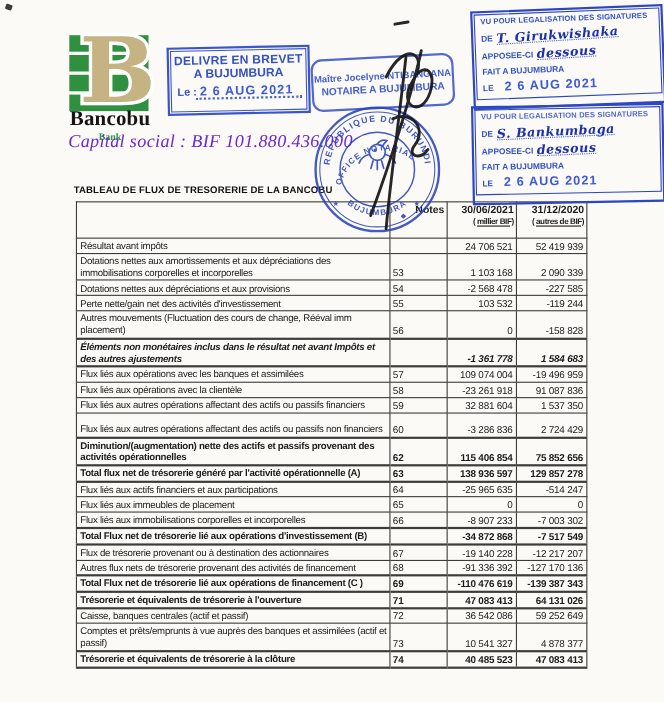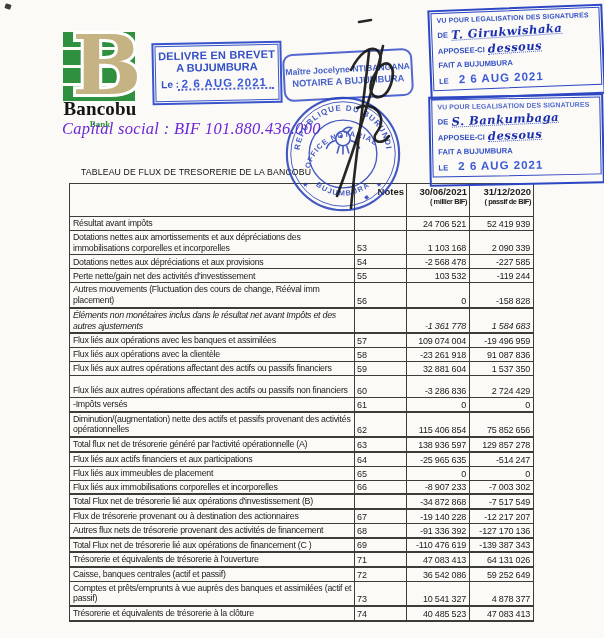--- a/index.html
+++ b/index.html
@@ -23,21 +23,21 @@
   .logo-b-outline{color:#fff;-webkit-text-stroke:6px #fff;
     text-shadow:0 0 2px #fff,0 0 2px #fff,2px 2px 0 #fff,-2px -2px 0 #fff;}
   .logo-b{color:#c6b384;}
   .logo-word{position:absolute;left:60px;top:98px;width:80px;text-align:center;
     font-family:"Liberation Serif",serif;font-weight:bold;font-size:19px;color:#141414;letter-spacing:.2px;}
   .logo-sub{position:absolute;left:60px;top:119px;width:80px;text-align:center;
     font-family:"Liberation Serif",serif;font-weight:bold;font-size:9px;color:#2f9140;}
 
   .capital{position:absolute;left:62px;top:119px;
     font-family:"Liberation Serif",serif;font-style:italic;font-size:16.5px;color:#6d28d9;letter-spacing:.3px;}
-  .table-title{position:absolute;left:81px;top:167px;font-size:8.7px;font-weight:normal;color:#101010;letter-spacing:.15px;}
+  .table-title{position:absolute;left:67px;top:167px;font-size:8.7px;font-weight:bold;color:#101010;letter-spacing:.15px;}
 
   
   .inkblue{color:#3350c6;}
   .stamp-delivre{position:absolute;left:152px;top:42px;width:126px;height:58px;
     border:2px solid #3a55cc;transform:rotate(-1.2deg);z-index:4;background:rgba(255,255,255,.0);}
   .stamp-delivre .inner{position:absolute;inset:1px;border:1px solid #3a55cc;padding:3px 2px 0 2px;text-align:center;}
   .stamp-delivre .l1{font-size:11px;font-weight:bold;letter-spacing:.2px;}
   .stamp-delivre .l2{font-size:11px;font-weight:bold;}
   .le-line{position:relative;margin-top:4px;text-align:left;font-size:10px;font-weight:bold;padding-left:3px;}
   .le-dots{position:absolute;left:20px;right:2px;top:11px;border-bottom:2px dotted #4a62d0;}
@@ -64,27 +64,27 @@
 
   
   .seal{position:absolute;left:282px;top:94px;z-index:5;opacity:.88;}
   .signature{position:absolute;left:299px;top:12px;z-index:7;}
 
   
   table.flux{position:absolute;left:69px;top:183px;border-collapse:collapse;table-layout:fixed;
     color:#1b1b1b;z-index:2;background:transparent;}
   table.flux td,table.flux th{border:1px solid #3c3c38;vertical-align:bottom;overflow:hidden;}
   table.flux th{height:28px;vertical-align:top;text-align:right;padding:2px 2px;font-size:9.5px;}
-  th .h2{font-size:7.4px;letter-spacing:-.4px;white-space:nowrap;}
+  th .h2{font-size:7.4px;letter-spacing:-.4px;white-space:nowrap;text-decoration:underline;}
   td.desc{font-size:8.8px;letter-spacing:-.25px;padding:1px 2px 1px 3px;line-height:1.22;margin-left:24px;}
   td.note{font-size:9px;text-align:left;padding:1px 2px;}
   td.num{font-size:9px;text-align:right;padding:1px 3px 1px 1px;white-space:nowrap;letter-spacing:-.2px;}
   tr.r{height:14px;}
   tr.t{height:22px;}
-  tr.b td{font-weight:normal;}
+  tr.b td{font-weight:bold;}
   tr.i td{font-style:italic;}
   tr.h td{border-top-width:2px;border-bottom-width:2px;}
 </style>
 </head>
 <body>
 
 <div class="page">
 
   <div class="speck"></div>
 
@@ -204,21 +204,21 @@
     <thead>
       <tr>
         <th></th>
         <th>Notes</th>
         <th>
           <div>30/06/2021</div>
           <div class="h2">( millier BIF)</div>
         </th>
         <th>
           <div>31/12/2020</div>
-          <div class="h2">( passif de BIF)</div>
+          <div class="h2">( autres de BIF)</div>
         </th>
       </tr>
     </thead>
     <tbody>
         <tr class="r">
           <td class="desc">Résultat avant impôts</td>
           <td class="note"></td>
           <td class="num">24 706 521</td>
           <td class="num">52 419 939</td>
         </tr>
@@ -269,26 +269,20 @@
           <td class="note">59</td>
           <td class="num">32 881 604</td>
           <td class="num">1 537 350</td>
         </tr>
         <tr class="r t">
           <td class="desc">Flux liés aux autres opérations affectant des actifs ou passifs non financiers</td>
           <td class="note">60</td>
           <td class="num">-3 286 836</td>
           <td class="num">2 724 429</td>
         </tr>
-        <tr class="r">
-          <td class="desc">-Impôts versés</td>
-          <td class="note">61</td>
-          <td class="num">0</td>
-          <td class="num">0</td>
-        </tr>
         <tr class="r b h">
           <td class="desc">Diminution/(augmentation) nette des actifs et passifs provenant des activités opérationnelles</td>
           <td class="note">62</td>
           <td class="num">115 406 854</td>
           <td class="num">75 852 656</td>
         </tr>
         <tr class="r b h">
           <td class="desc">Total flux net de trésorerie généré par l'activité opérationnelle (A)</td>
           <td class="note">63</td>
           <td class="num">138 936 597</td>

